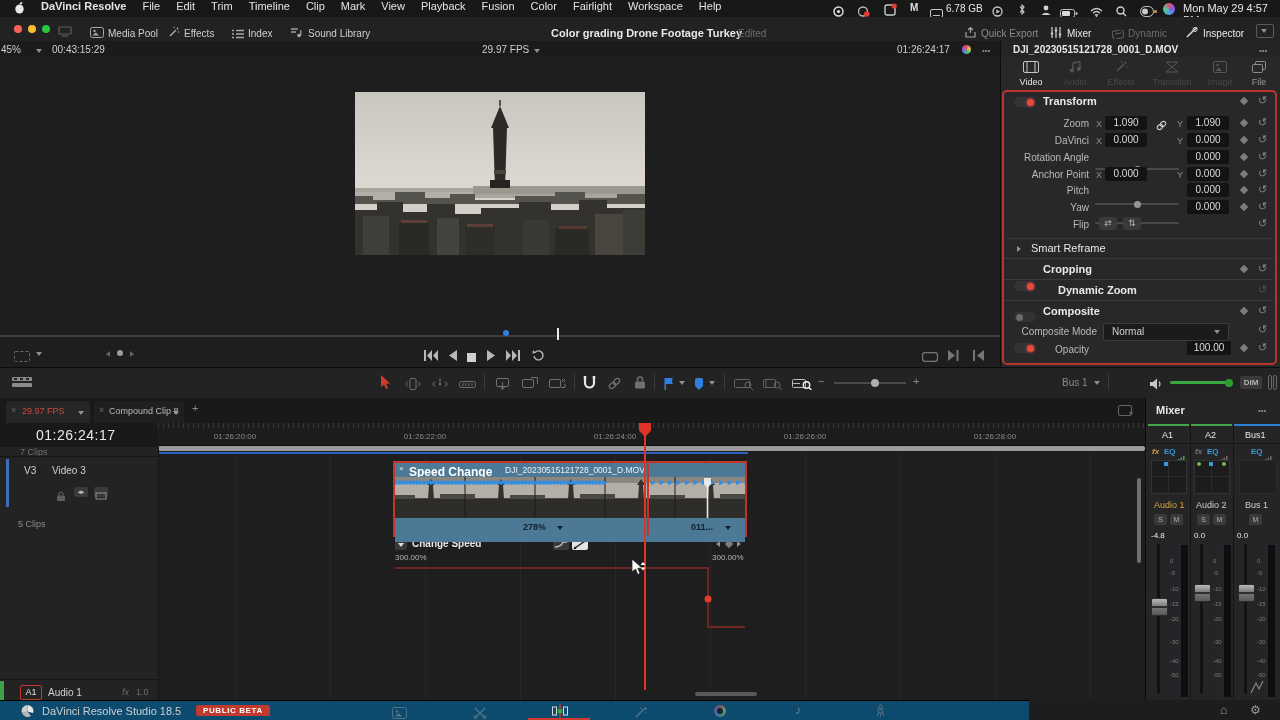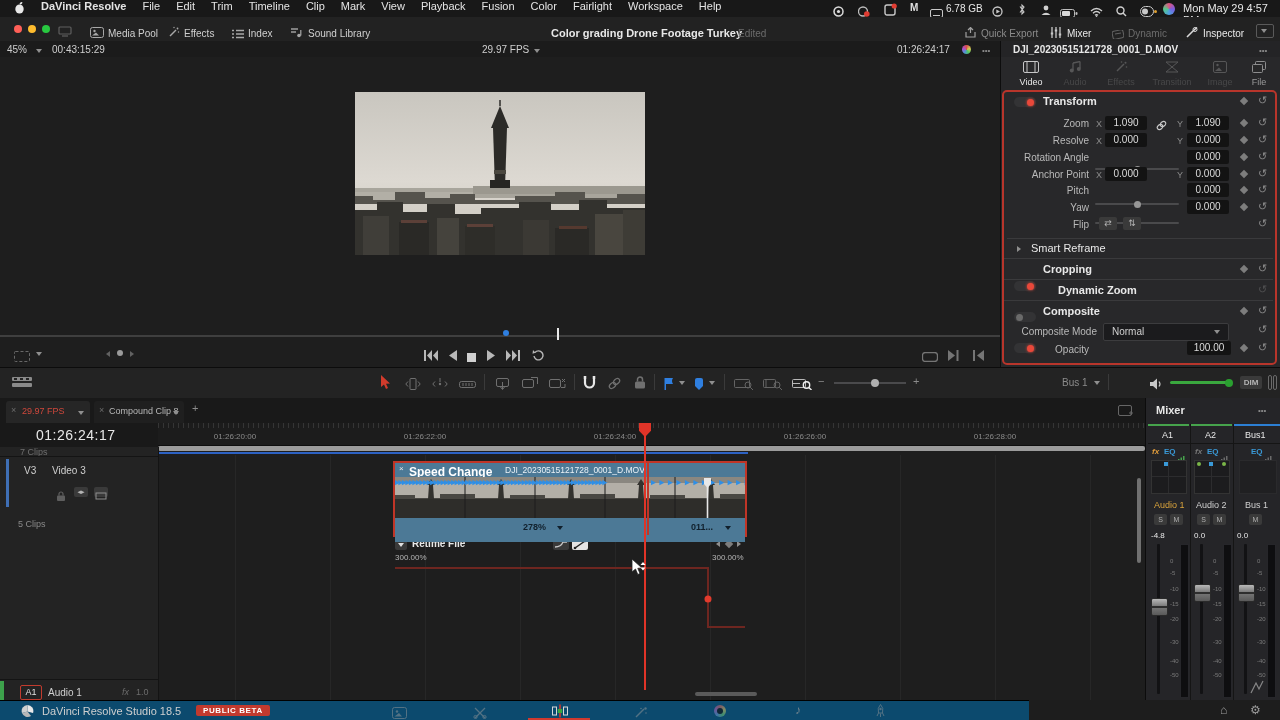--- a/index.html
+++ b/index.html
@@ -179,21 +179,21 @@
           <path d="M1 10 L5 6 M7 4 L11 0.5 M5 6 L7 4" stroke="#d8d8d8" stroke-width="1.6" fill="none"></path>
           <circle cx="9" cy="2.5" r="2" fill="none" stroke="#d8d8d8"></circle>
         </svg></span>
     <span class="ab s10 wht" style="left:1203px;top:11px">Inspector</span>
     <span class="ab" style="left:1256px;top:7px;width:16px;height:12px;border:1px solid #5a5a5a;border-radius:2px">
         <span class="cvd ab" style="left:4px;top:4px"></span>
       </span>
   </div>
 
   <div class="ab" style="left:0;top:41px;width:1000px;height:16px;background:#1b1b1b;border-bottom:1px solid #111">
-    <span class="ab s10 txt" style="left:7px;top:3px">45%</span>
+    <span class="ab s10 txt" style="left:1px;top:3px">45%</span>
     <span class="cvd ab" style="left:36px;top:8px"></span>
     <span class="ab s10 txt" style="left:52px;top:3px">00:43:15:29</span>
     <span class="ab s10 txt" style="left:482px;top:3px">29.97 FPS</span>
     <span class="cvd ab" style="left:534px;top:8px"></span>
     <span class="ab s10 txt" style="left:897px;top:3px">01:26:24:17</span>
     <span class="ab" style="left:962px;top:4px;width:9px;height:9px;border-radius:50%;background:conic-gradient(#d85050,#d8c850,#50c860,#5090d8,#b050c8,#d85050)"></span>
     <span class="ab s8 dim" style="left:982px;top:5px">•••</span>
   </div>
 
   <div class="ab" style="left:1000px;top:41px;width:280px;height:16px;background:#242426;border-bottom:1px solid #111;border-left:1px solid #0d0d0d">
@@ -357,21 +357,21 @@
     <span class="fld ab" style="left:104px;top:59px;width:42px">1.090</span>
     <span class="mbi ab" style="left:155px;top:60px"><svg width="11" height="11">
           <ellipse cx="4" cy="7" rx="3" ry="2.2" fill="none" stroke="#c8c8c8" stroke-width="1.2" transform="rotate(-40 4 7)"></ellipse>
           <ellipse cx="7" cy="4" rx="3" ry="2.2" fill="none" stroke="#c8c8c8" stroke-width="1.2" transform="rotate(-40 7 4)"></ellipse>
         </svg></span>
     <span class="ab s9 dim" style="left:176px;top:62px">Y</span>
     <span class="fld ab" style="left:186px;top:59px;width:42px">1.090</span>
     <span class="kf ab" style="left:240px;top:63px"></span>
     <span class="rst ab" style="left:257px;top:60px">↺</span>
 
-    <span class="ilabel" style="left:4px;top:78px">Resolve</span>
+    <span class="ilabel" style="left:4px;top:78px">DaVinci</span>
     <span class="ab s9 dim" style="left:95px;top:79px">X</span>
     <span class="fld ab" style="left:104px;top:76px;width:42px">0.000</span>
     <span class="ab s9 dim" style="left:176px;top:79px">Y</span>
     <span class="fld ab" style="left:186px;top:76px;width:42px">0.000</span>
     <span class="kf ab" style="left:240px;top:80px"></span>
     <span class="rst ab" style="left:257px;top:77px">↺</span>
 
     <span class="ilabel" style="left:4px;top:95px">Rotation Angle</span>
     <div class="slid ab" style="left:94px;top:101px;width:84px">
         <span class="knob" style="left:39px"></span>
@@ -687,21 +687,21 @@
       <span class="ab bold" style="left:296px;top:4px;font-size:9px;color:#11202c">011...</span>
       <span class="cvd ab" style="left:330px;top:8px;border-top-color:#11202c"></span>
     </div>
 
     <div class="ab" style="left:252px;top:0;width:2px;height:72px;background:#c03527"></div>
   </div>
 
   <span class="chip ab" style="left:395px;top:539px;width:12px;height:11px">
       <span class="cvd ab" style="left:3px;top:4px;border-top-color:#e0e0e0"></span>
     </span>
-  <span class="ab s10 bold wht" style="left:412px;top:538px">Retime File</span>
+  <span class="ab s10 bold wht" style="left:412px;top:538px">Change Speed</span>
   <span class="chip ab" style="left:553px;top:537px;width:16px;height:13px"><svg width="16" height="13">
         <path d="M2 9 Q8 9 10 4 L14 4" fill="none" stroke="#c8c8c8" stroke-width="1.3"></path>
       </svg></span>
   <span class="ab" style="left:572px;top:537px;width:16px;height:13px;background:#e4e4e4;border-radius:2px"><svg width="16" height="13">
         <line x1="3" y1="10" x2="13" y2="3" stroke="#222" stroke-width="1.5"></line>
         <circle cx="3" cy="10" r="1.3" fill="#222"></circle>
         <circle cx="13" cy="3" r="1.3" fill="#222"></circle>
       </svg></span>
   <span class="cvr ab" style="left:716px;top:541px;transform:rotate(180deg)"></span>
   <span class="kf ab" style="left:726px;top:541px"></span>

